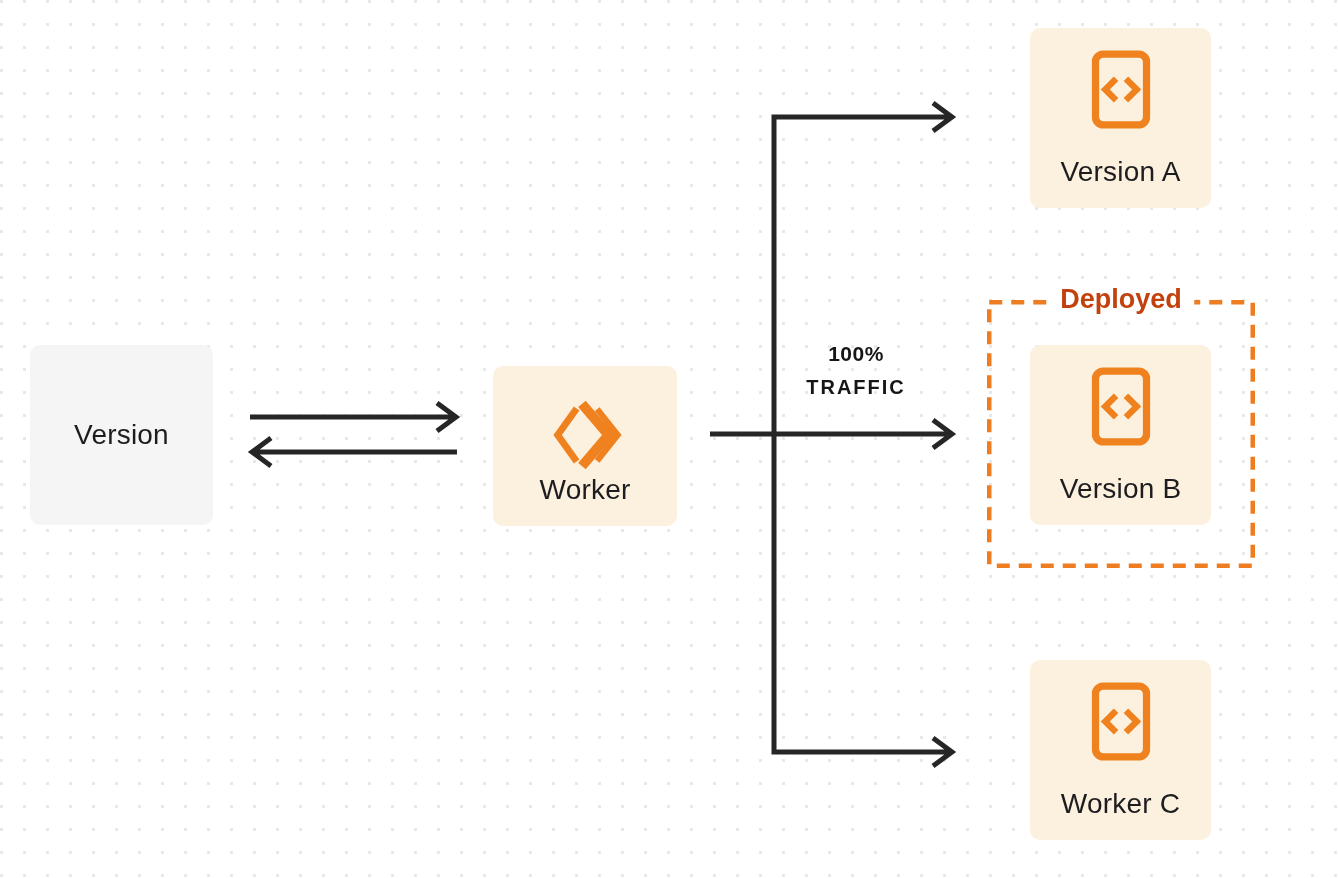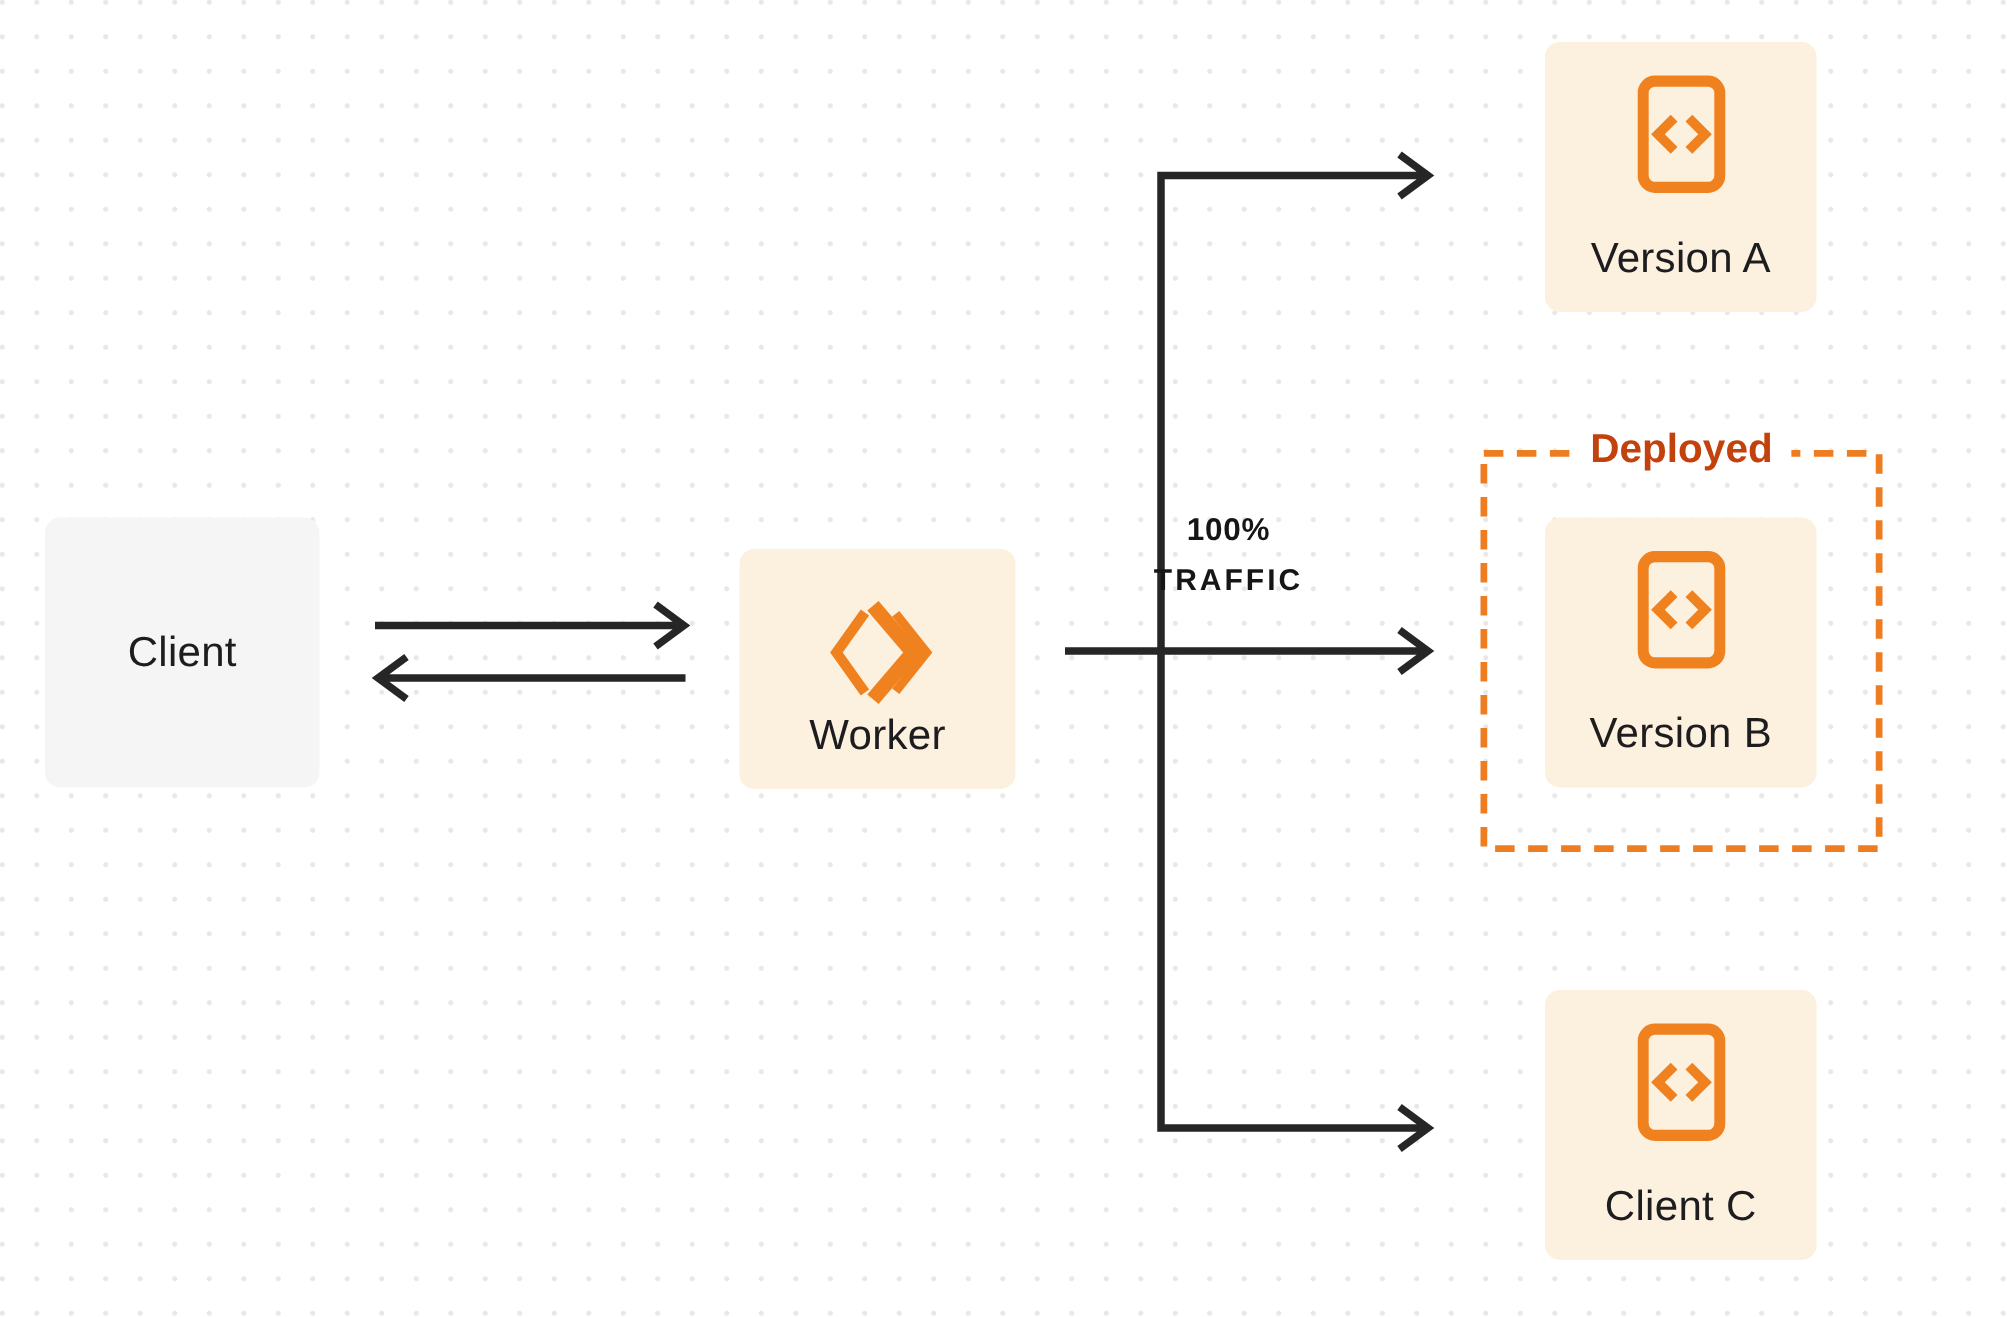--- a/index.html
+++ b/index.html
@@ -74,21 +74,21 @@
     position: absolute; top: -17px; left: 50%; transform: translateX(-50%);
     background: #ffffff;
     padding: 0 12px;
     color: #c2410c;
     font-weight: 700;
     font-size: 27px;
     white-space: nowrap;
     line-height: 33px;
   }
   .traffic-label {
-    position: absolute; left: 744px; top: 342px; width: 150px;
+    position: absolute; left: 781px; top: 342px; width: 150px;
     text-align: center;
     color: #161616;
     font-weight: 700;
   }
   .traffic-label .line1 { display: block; font-size: 21px; letter-spacing: 0.5px; }
   .traffic-label .line2 { display: block; font-size: 20px; letter-spacing: 2px; margin-top: 10px; }
   .orange-stroke { stroke: #f0811f; fill: none; stroke-linejoin: miter; stroke-linecap: butt; }
 </style>
 </head>
 <body>
@@ -97,21 +97,21 @@
 
   <svg class="arrows-layer" viewBox="0 0 1338 878">
     <path d="M250 417 L456 417 M437 403 L456 417 L437 431"></path>
     <path d="M457 452 L252 452 M271 438 L252 452 L271 466"></path>
     <path d="M774 434 L774 117 L952 117 M933 103 L952 117 L933 131"></path>
     <path d="M710 434 L952 434 M933 420 L952 434 L933 448"></path>
     <path d="M774 434 L774 752 L952 752 M933 738 L952 752 L933 766"></path>
   </svg>
 
   <div class="node client-node">
-    <span class="node-label">Client</span>
+    <span class="node-label">Version</span>
   </div>
 
   <div class="node worker-node">
     <span class="logo-wrap">
       <svg width="76" height="82" viewBox="0 0 100 100">
         <path class="orange-stroke" stroke-width="9" d="M39 15 L14 50 L39 85"></path>
         <path class="orange-stroke" stroke-width="13" d="M46 9 L81 50 L46 91"></path>
         <path class="orange-stroke" stroke-width="8" d="M66 16 L93 50 L66 84"></path>
       </svg>
     </span>
@@ -148,21 +148,21 @@
   </div>
 
   <div class="node version-node version-c">
     <span class="icon-wrap">
       <svg width="59" height="79" viewBox="0 0 60 80">
         <rect class="orange-stroke" stroke-width="7.5" x="4" y="4" width="52" height="72" rx="8"></rect>
         <path class="orange-stroke" stroke-width="6.5" d="M25 29 L14 40 L25 51"></path>
         <path class="orange-stroke" stroke-width="6.5" d="M35 29 L46 40 L35 51"></path>
       </svg>
     </span>
-    <span class="node-label">Client C</span>
+    <span class="node-label">Worker C</span>
   </div>
 
   <div class="traffic-label">
     <span class="line1">100%</span>
     <span class="line2">TRAFFIC</span>
   </div>
 
 </div>
 
 </body></html>

